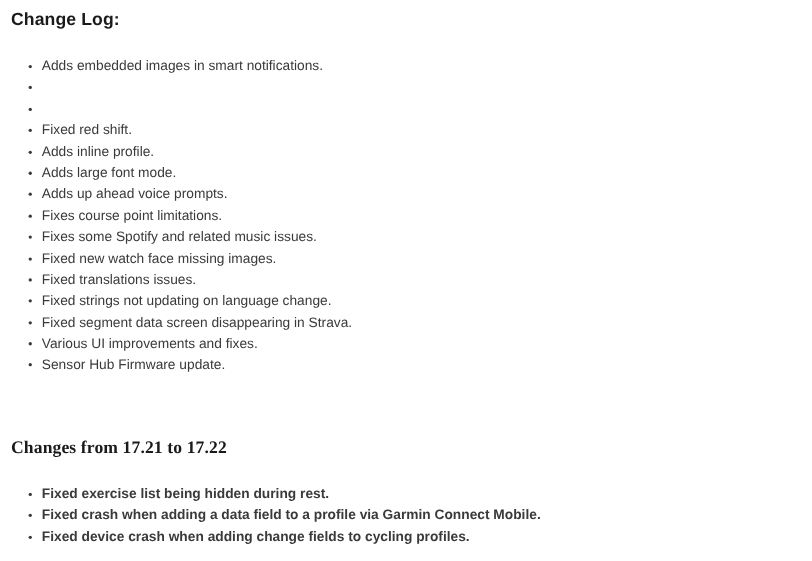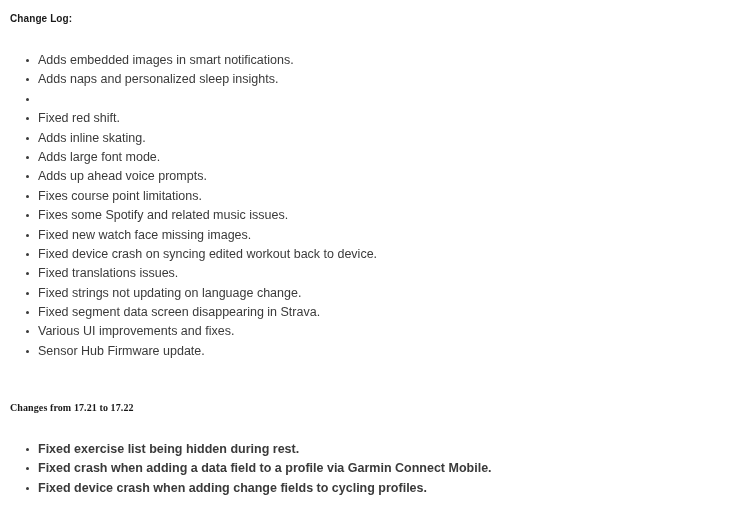--- a/index.html
+++ b/index.html
@@ -17,21 +17,21 @@
   }
   .page {
     position: relative;
     width: 738px;
     height: 510px;
     background: #ffffff;
   }
   .section-heading {
     position: absolute;
     left: 10px;
-    font-size: 10px;
+    font-size: 16px;
     font-weight: bold;
     color: #1a1a1a;
     letter-spacing: 0.1px;
     white-space: nowrap;
     line-height: 14px;
   }
   #heading-change-log { top: 12px; }
   #heading-changes-range { top: 401px; font-family: Liberation Serif, serif; }
 
   .bullet-list {
@@ -79,30 +79,29 @@
 </style>
 </head>
 <body>
 
 <div class="page">
 
   <div class="section-heading" id="heading-change-log">Change Log:</div>
 
   <ul class="bullet-list" id="list-change-log">
       <li class="bullet-item"><span class="bullet-marker"></span><span class="bullet-text">Adds embedded images in smart notifications.</span></li>
-      <li class="bullet-item"><span class="bullet-marker"></span><span class="bullet-text">Adds naps and personalized sleep insights.</span></li>
+      <li class="bullet-item"><span class="bullet-marker"></span></li>
       <li class="bullet-item"><span class="bullet-marker"></span></li>
       <li class="bullet-item"><span class="bullet-marker"></span><span class="bullet-text">Fixed red shift.</span></li>
-      <li class="bullet-item"><span class="bullet-marker"></span><span class="bullet-text">Adds inline skating.</span></li>
+      <li class="bullet-item"><span class="bullet-marker"></span><span class="bullet-text">Adds inline profile.</span></li>
       <li class="bullet-item"><span class="bullet-marker"></span><span class="bullet-text">Adds large font mode.</span></li>
       <li class="bullet-item"><span class="bullet-marker"></span><span class="bullet-text">Adds up ahead voice prompts.</span></li>
       <li class="bullet-item"><span class="bullet-marker"></span><span class="bullet-text">Fixes course point limitations.</span></li>
       <li class="bullet-item"><span class="bullet-marker"></span><span class="bullet-text">Fixes some Spotify and related music issues.</span></li>
       <li class="bullet-item"><span class="bullet-marker"></span><span class="bullet-text">Fixed new watch face missing images.</span></li>
-      <li class="bullet-item"><span class="bullet-marker"></span><span class="bullet-text">Fixed device crash on syncing edited workout back to device.</span></li>
       <li class="bullet-item"><span class="bullet-marker"></span><span class="bullet-text">Fixed translations issues.</span></li>
       <li class="bullet-item"><span class="bullet-marker"></span><span class="bullet-text">Fixed strings not updating on language change.</span></li>
       <li class="bullet-item"><span class="bullet-marker"></span><span class="bullet-text">Fixed segment data screen disappearing in Strava.</span></li>
       <li class="bullet-item"><span class="bullet-marker"></span><span class="bullet-text">Various UI improvements and fixes.</span></li>
       <li class="bullet-item"><span class="bullet-marker"></span><span class="bullet-text">Sensor Hub Firmware update.</span></li>
     </ul>
 
   <div class="section-heading" id="heading-changes-range">Changes from 17.21 to 17.22</div>
 
   <ul class="bullet-list" id="list-changes-range">

